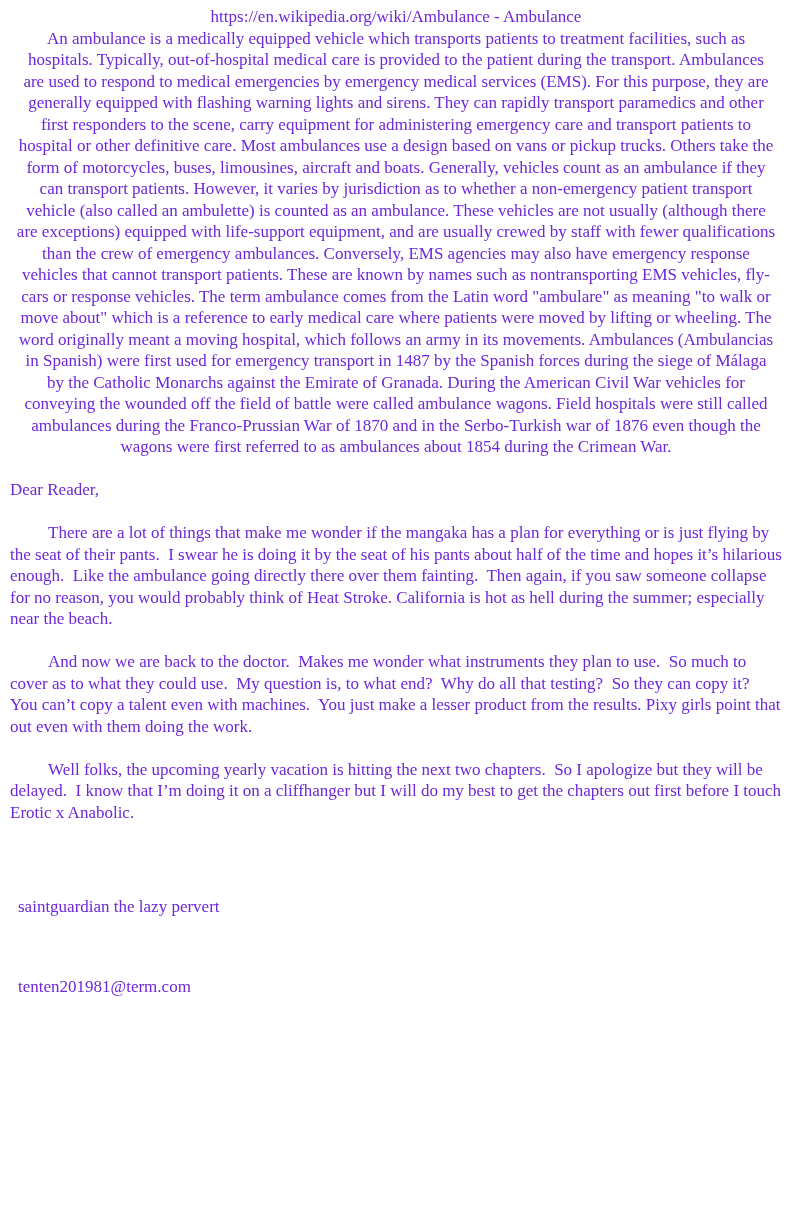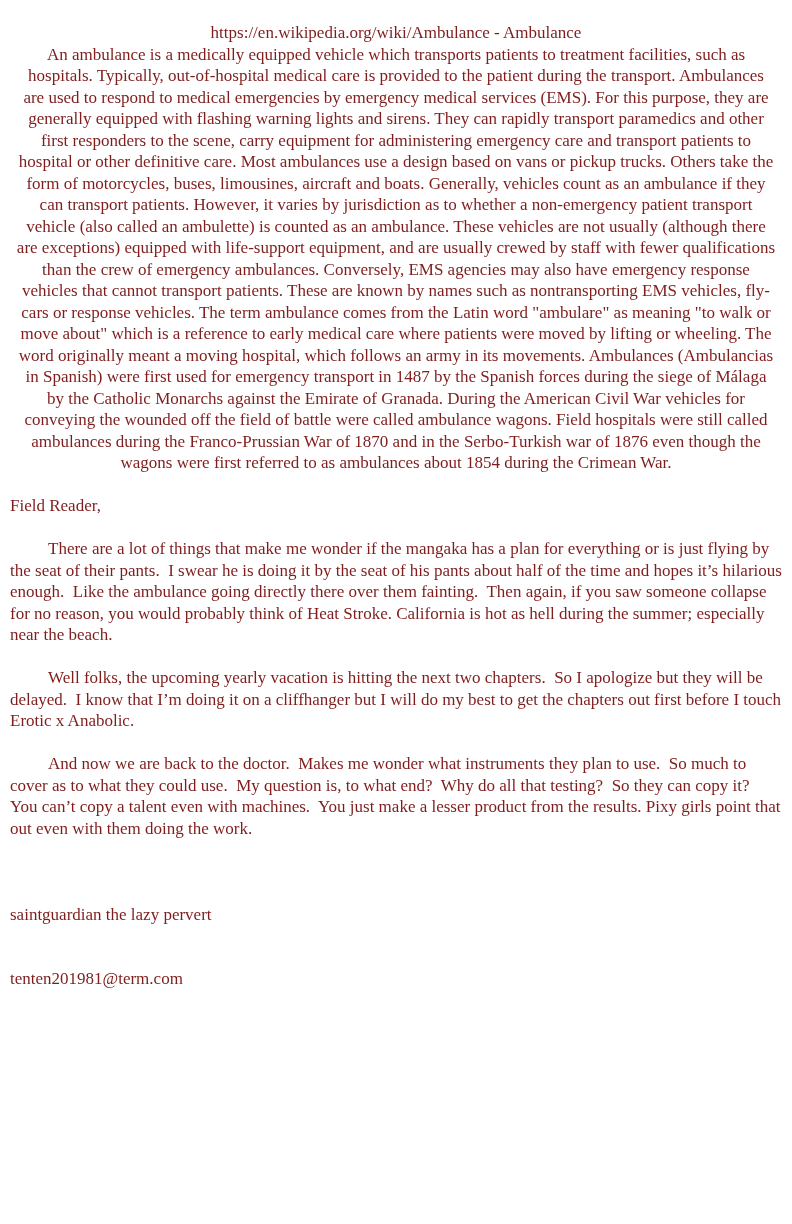--- a/index.html
+++ b/index.html
@@ -5,68 +5,68 @@
   html, body {
     margin: 0;
     padding: 0;
     background: #ffffff;
   }
   .page {
     position: relative;
     width: 792px;
     height: 1224px;
     background: #ffffff;
-    color: #7f1d1d;
+    color: #6d28d9;
     font-family: "Liberation Serif", "DejaVu Serif", serif;
     font-size: 17px;
     line-height: 21.5px;
     box-sizing: border-box;
-    padding: 22px 10px 0 10px;
+    padding: 6px 10px 0 10px;
     overflow: hidden;
   }
   .wiki-block {
     text-align: center;
     padding: 0 6px;
   }
   .source-line {
     text-align: center;
   }
   .letter-block p,
   .letter-block div {
     margin: 21.5px 0 0 0;
     white-space: pre-wrap;
   }
   .letter-para {
     text-indent: 38px;
   }
   .signature-line {
-    margin: 0 !important;
+    margin: 8px !important;
   }
   .signature-group {
     margin-top: 21.5px;
   }
 </style>
 </head>
 <body>
 
 <div class="page">
 
   <div class="wiki-block">
     <div class="source-line">https://en.wikipedia.org/wiki/Ambulance - Ambulance</div>
     <div>An ambulance is a medically equipped vehicle which transports patients to treatment facilities, such as hospitals. Typically, out-of-hospital medical care is provided to the patient during the transport. Ambulances are used to respond to medical emergencies by emergency medical services (EMS). For this purpose, they are generally equipped with flashing warning lights and sirens. They can rapidly transport paramedics and other first responders to the scene, carry equipment for administering emergency care and transport patients to hospital or other definitive care. Most ambulances use a design based on vans or pickup trucks. Others take the form of motorcycles, buses, limousines, aircraft and boats. Generally, vehicles count as an ambulance if they can transport patients. However, it varies by jurisdiction as to whether a non-emergency patient transport vehicle (also called an ambulette) is counted as an ambulance. These vehicles are not usually (although there are exceptions) equipped with life-support equipment, and are usually crewed by staff with fewer qualifications than the crew of emergency ambulances. Conversely, EMS agencies may also have emergency response vehicles that cannot transport patients. These are known by names such as nontransporting EMS vehicles, fly-cars or response vehicles. The term ambulance comes from the Latin word "ambulare" as meaning "to walk or move about" which is a reference to early medical care where patients were moved by lifting or wheeling. The word originally meant a moving hospital, which follows an army in its movements. Ambulances (Ambulancias in Spanish) were first used for emergency transport in 1487 by the Spanish forces during the siege of Málaga by the Catholic Monarchs against the Emirate of Granada. During the American Civil War vehicles for conveying the wounded off the field of battle were called ambulance wagons. Field hospitals were still called ambulances during the Franco-Prussian War of 1870 and in the Serbo-Turkish war of 1876 even though the wagons were first referred to as ambulances about 1854 during the Crimean War.</div>
   </div>
 
   <div class="letter-block">
-    <div>Field Reader,</div>
+    <div>Dear Reader,</div>
 
     <p class="letter-para">There are a lot of things that make me wonder if the mangaka has a plan for everything or is just flying by the seat of their pants.  I swear he is doing it by the seat of his pants about half of the time and hopes it’s hilarious enough.  Like the ambulance going directly there over them fainting.  Then again, if you saw someone collapse for no reason, you would probably think of Heat Stroke. California is hot as hell during the summer; especially near the beach.</p>
 
+    <p class="letter-para">And now we are back to the doctor.  Makes me wonder what instruments they plan to use.  So much to cover as to what they could use.  My question is, to what end?  Why do all that testing?  So they can copy it?  You can’t copy a talent even with machines.  You just make a lesser product from the results. Pixy girls point that out even with them doing the work.</p>
+
     <p class="letter-para">Well folks, the upcoming yearly vacation is hitting the next two chapters.  So I apologize but they will be delayed.  I know that I’m doing it on a cliffhanger but I will do my best to get the chapters out first before I touch Erotic x Anabolic.</p>
-
-    <p class="letter-para">And now we are back to the doctor.  Makes me wonder what instruments they plan to use.  So much to cover as to what they could use.  My question is, to what end?  Why do all that testing?  So they can copy it?  You can’t copy a talent even with machines.  You just make a lesser product from the results. Pixy girls point that out even with them doing the work.</p>
 
 
 
     <div class="signature-group">
       <div class="signature-line">saintguardian the lazy pervert</div>
       <div class="signature-line">tenten201981@term.com</div>
     </div>
   </div>
 
 </div>

